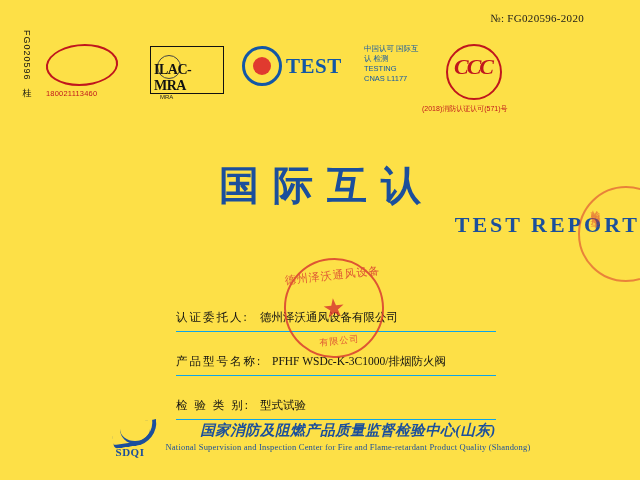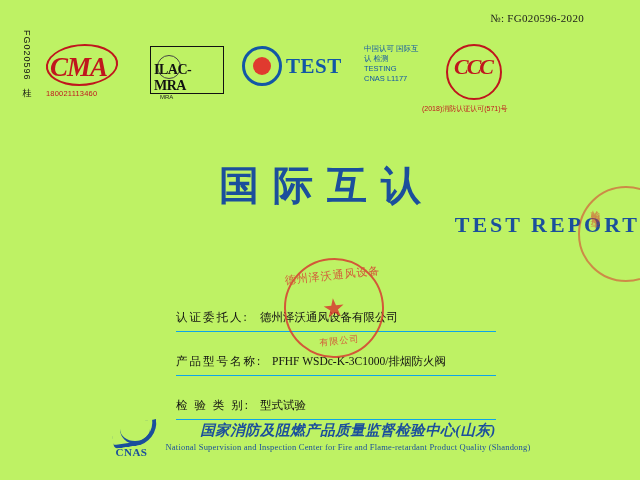--- a/index.html
+++ b/index.html
@@ -10,21 +10,21 @@
     width: 640px;
     height: 480px;
     background: #ffffff;
     font-family: "Liberation Sans", sans-serif;
     overflow: hidden;
   }
   #page {
     position: relative;
     width: 640px;
     height: 480px;
-    background: #bef264;
+    background: #fde047;
   }
   
   .report-no {
     position: absolute;
     top: 12px;
     right: 56px;
     font-family: "Liberation Serif", serif;
     font-size: 11px;
     color: #1a1a1a;
     letter-spacing: 0.3px;
@@ -416,21 +416,20 @@
 <div id="page">
 
   <div class="report-no">№: FG020596-2020</div>
 
   <div class="vertical-code">FG020596桂</div>
 
   <div class="logo-row">
 
     <div class="logo cma">
       <div class="cma-ring"></div>
-      <div class="cma-text">CMA</div>
       <div class="cma-num">180021113460</div>
     </div>
 
     <div class="logo ilac">
       <div class="ilac-box">
         <div class="ilac-globe"></div>
         <div class="ilac-txt">ILAC-MRA</div>
       </div>
       <div class="ilac-sub">MRA</div>
     </div>
@@ -480,20 +479,20 @@
     <div class="seal-arc-top">德州泽沃通风设备</div>
     <div class="seal-star">★</div>
     <div class="seal-arc-bottom">有限公司</div>
   </div>
 
   <div class="footer">
     <div class="footer-inner">
       <div class="sdqi-logo">
         <div class="swoosh"></div>
         <div class="swoosh2"></div>
-        <div class="sdqi-text">CNAS</div>
+        <div class="sdqi-text">SDQI</div>
       </div>
       <div class="footer-cn">国家消防及阻燃产品质量监督检验中心(山东)</div>
       <div class="footer-en">National Supervision and Inspection Center for Fire and Flame-retardant Product Quality (Shandong)</div>
     </div>
   </div>
 
 </div>
 
 </body></html>

